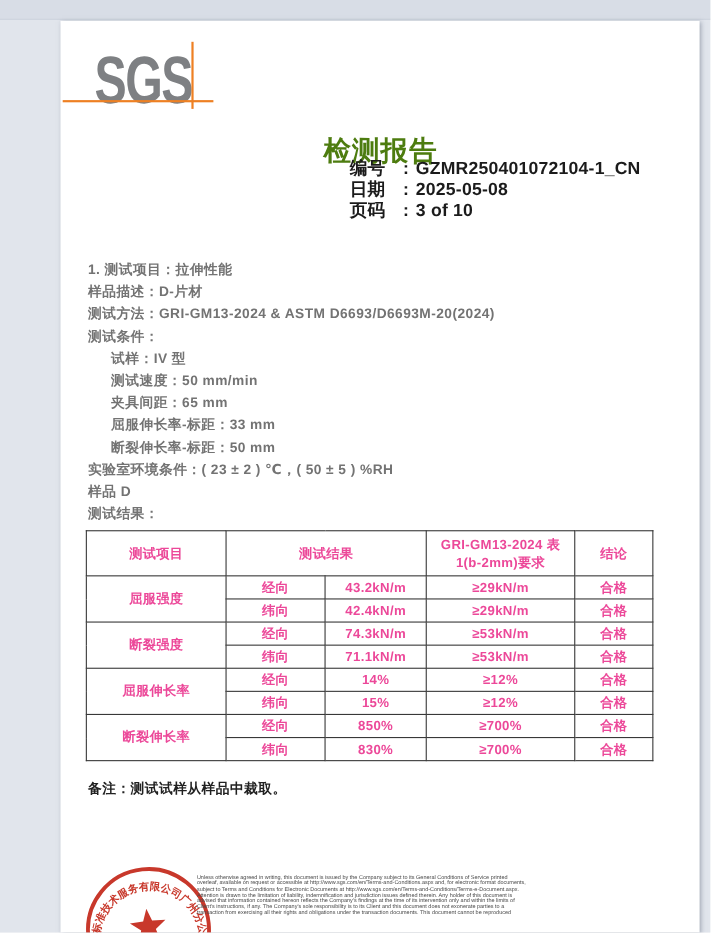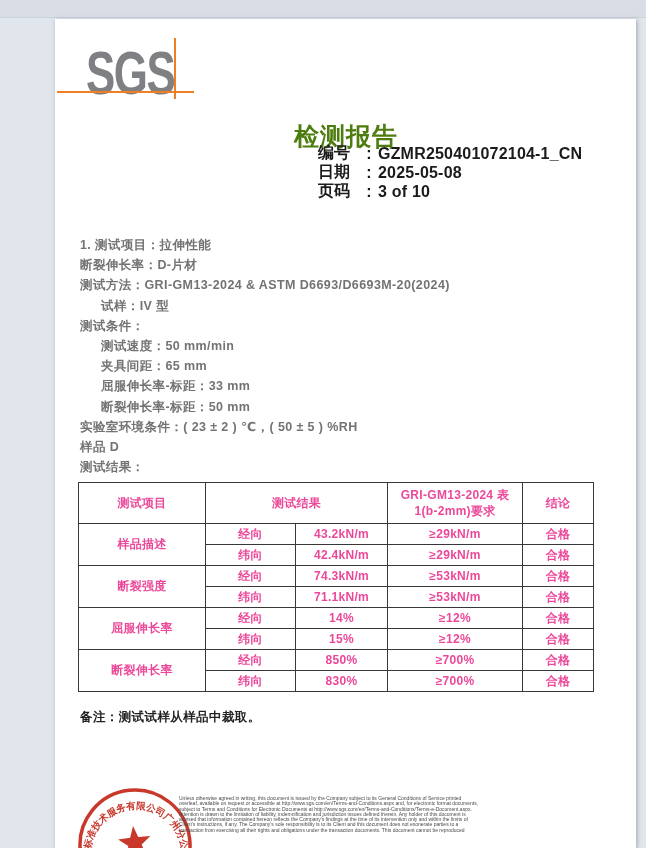--- a/index.html
+++ b/index.html
@@ -114,24 +114,24 @@
         </div>
         <div class="meta-row">
           <span class="meta-label">页码</span>
           <span class="meta-colon">:</span>
           <span class="meta-value">3 of 10</span>
         </div>
       </div>
 
     <div class="body-lines" id="bodyLines">
         <div class="body-line">1. 测试项目：拉伸性能</div>
-        <div class="body-line">断裂伸长率：D-片材</div>
+        <div class="body-line">样品描述：D-片材</div>
         <div class="body-line">测试方法：GRI-GM13-2024 &amp; ASTM D6693/D6693M-20(2024)</div>
+        <div class="body-line">测试条件：</div>
         <div class="body-line indent1">试样：IV 型</div>
-        <div class="body-line">测试条件：</div>
         <div class="body-line indent1">测试速度：50 mm/min</div>
         <div class="body-line indent1">夹具间距：65 mm</div>
         <div class="body-line indent1">屈服伸长率-标距：33 mm</div>
         <div class="body-line indent1">断裂伸长率-标距：50 mm</div>
         <div class="body-line">实验室环境条件：( 23 ± 2 ) ℃，( 50 ± 5 ) %RH</div>
         <div class="body-line">样品 D</div>
         <div class="body-line">测试结果：</div>
       </div>
 
     <table class="results-table" id="resultsTable">
@@ -145,21 +145,21 @@
         <thead>
           <tr>
             <th>测试项目</th>
             <th colspan="2">测试结果</th>
             <th>GRI-GM13-2024 表 1(b-2mm)要求</th>
             <th>结论</th>
           </tr>
         </thead>
         <tbody>
           <tr>
-            <td rowspan="2">样品描述</td>
+            <td rowspan="2">屈服强度</td>
             <td>经向</td>
             <td>43.2kN/m</td>
             <td>≥29kN/m</td>
             <td>合格</td>
           </tr>
           <tr>
             <td>纬向</td>
             <td>42.4kN/m</td>
             <td>≥29kN/m</td>
             <td>合格</td>

